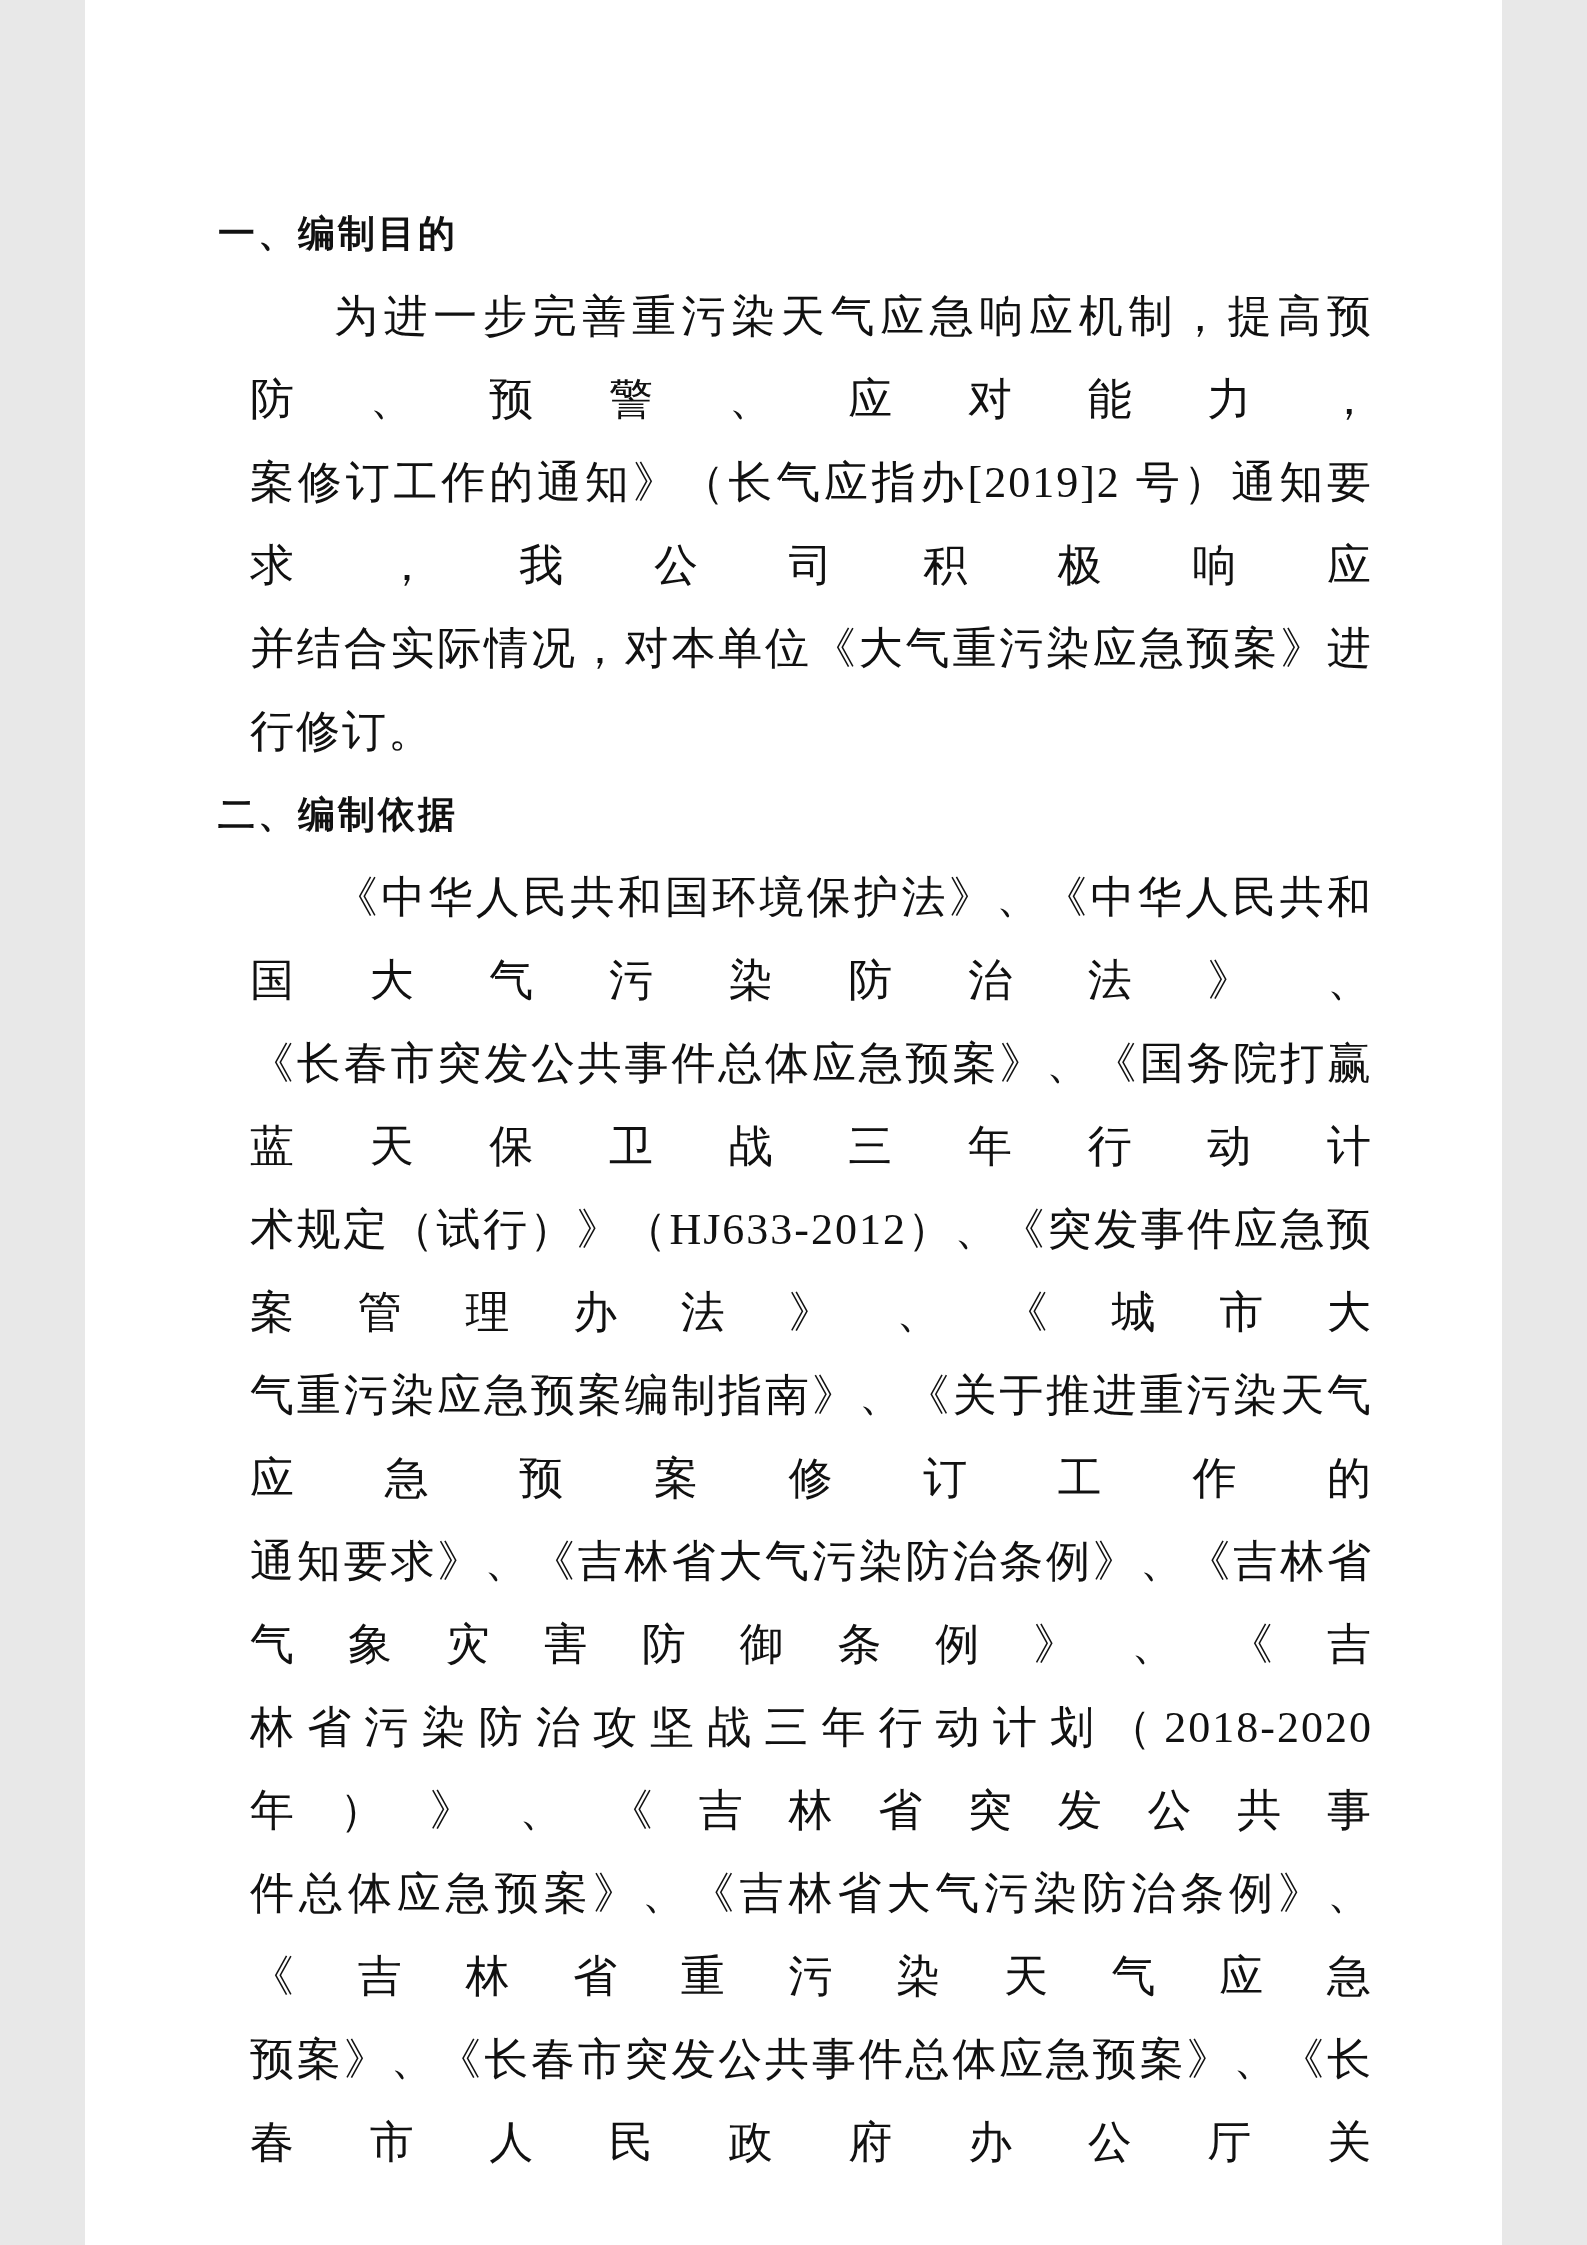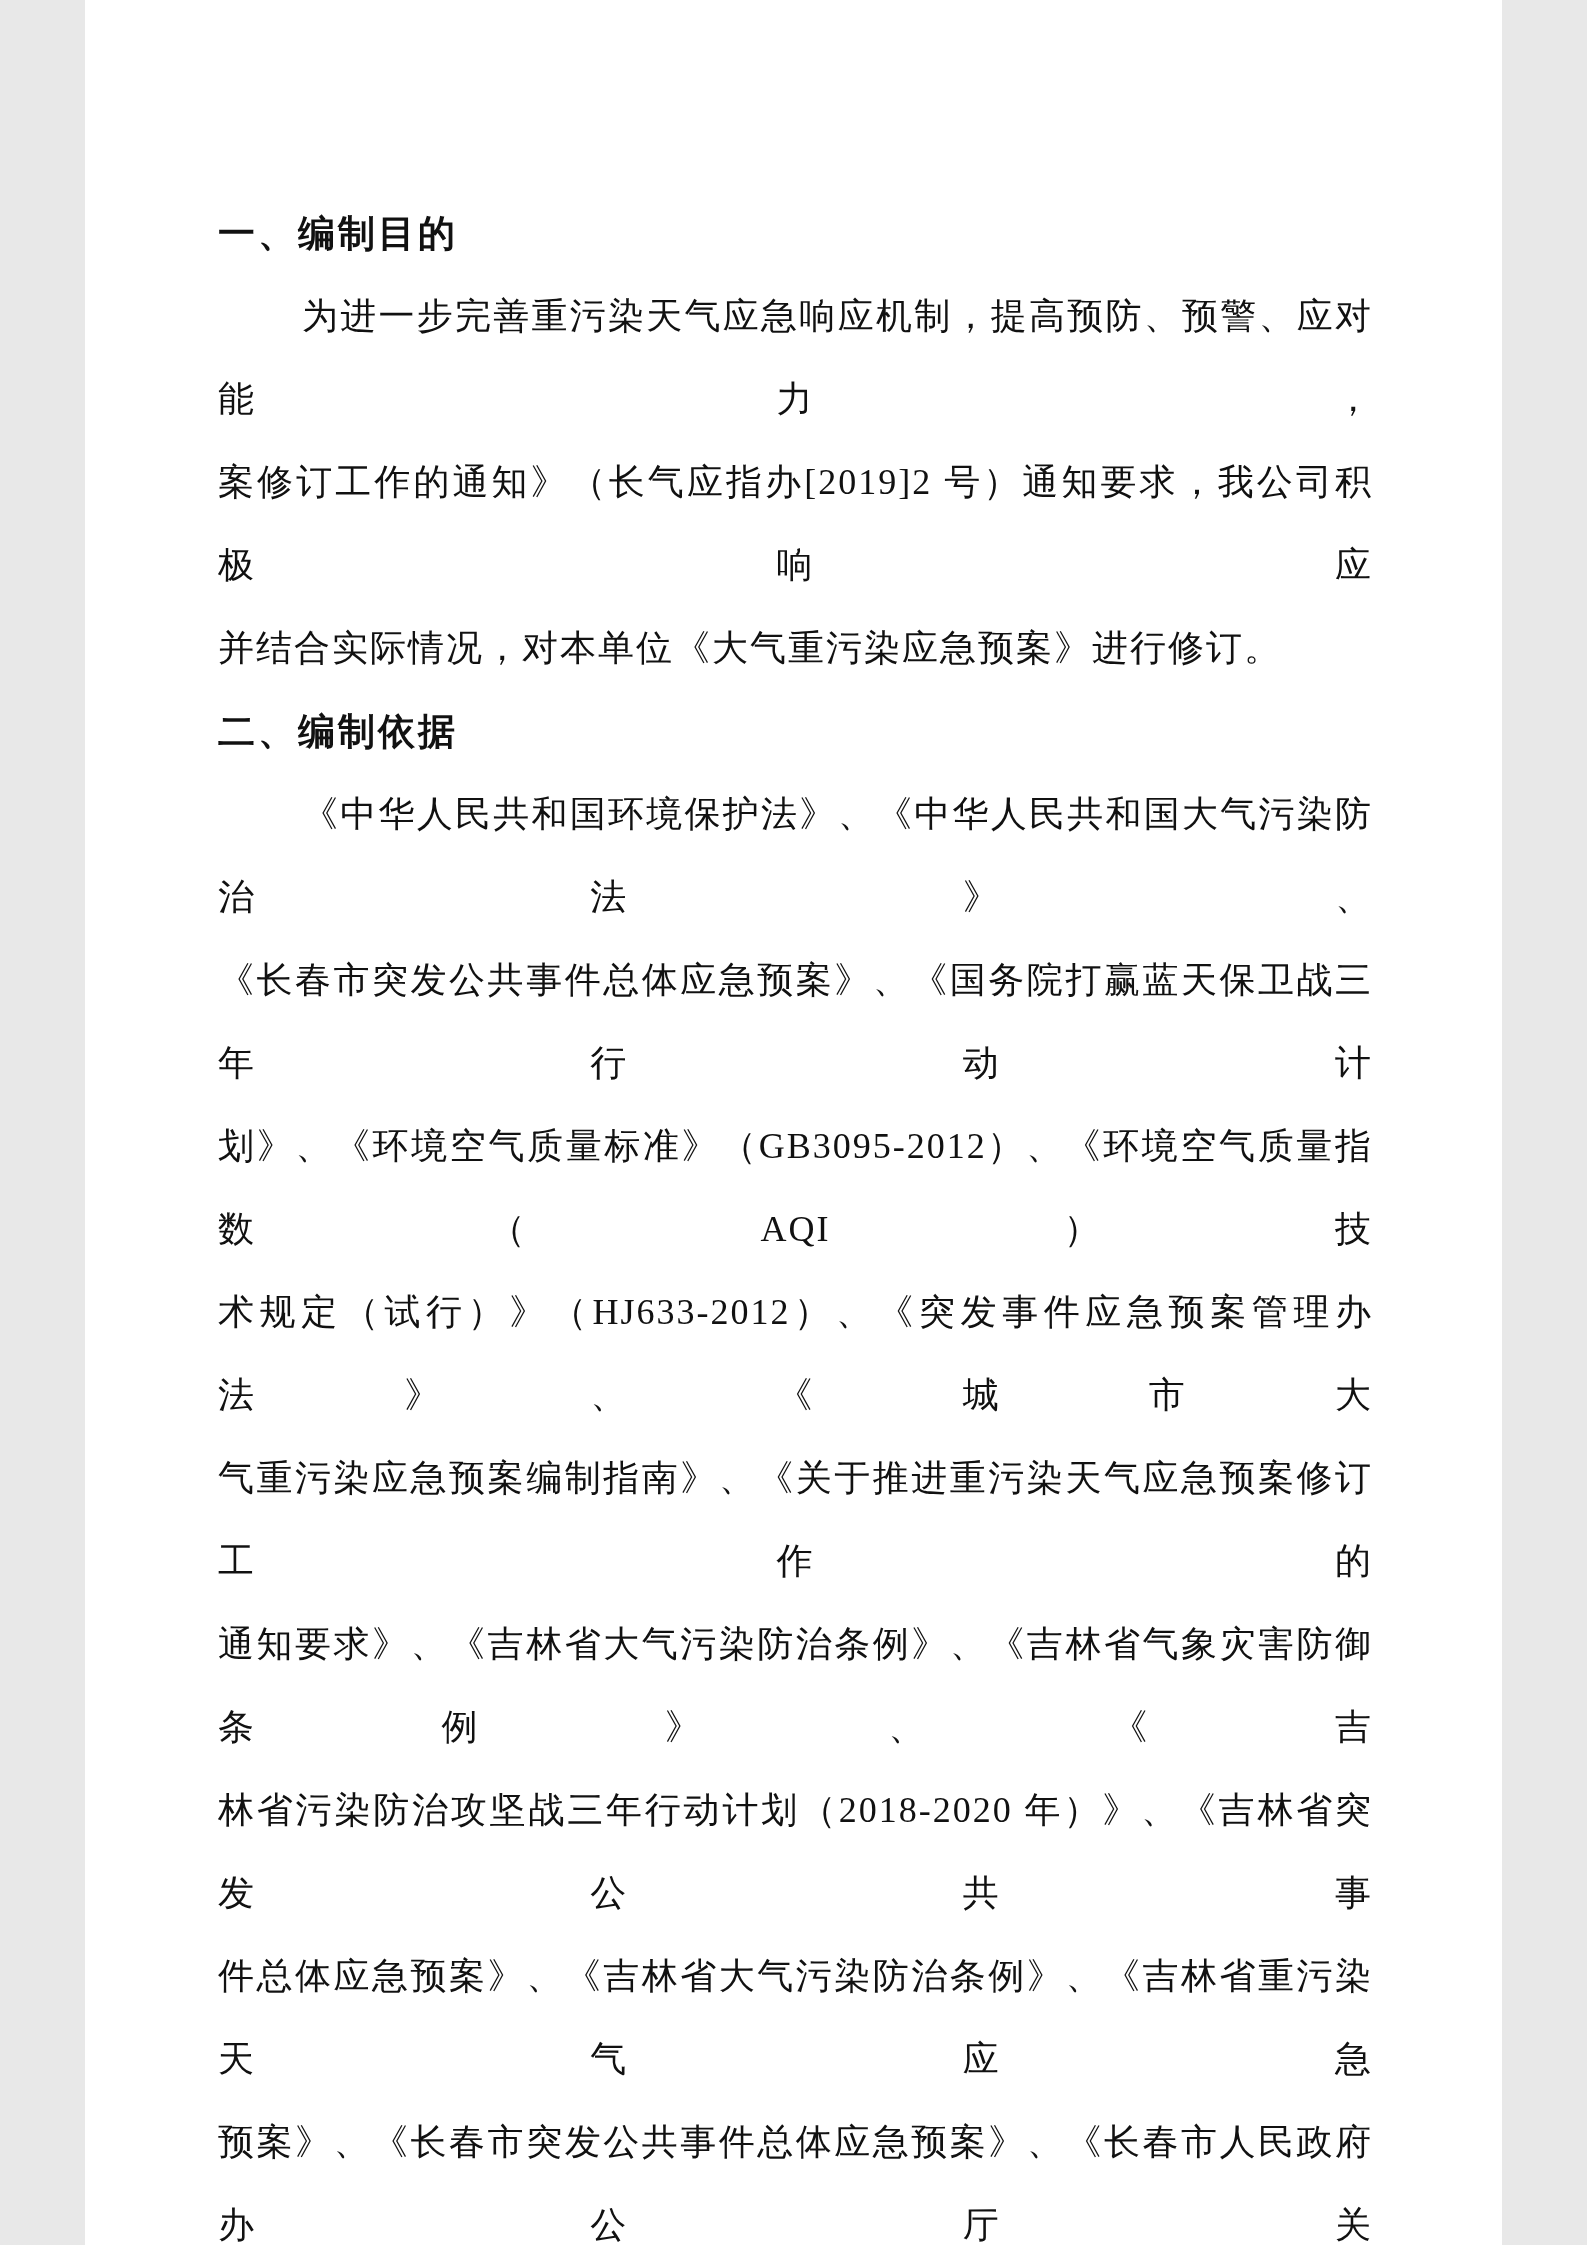--- a/index.html
+++ b/index.html
@@ -17,45 +17,45 @@
   }
   .heading {
     font-size: 37px;
     font-weight: 700;
     line-height: 83px;
     letter-spacing: 3px;
     text-align: left;
     white-space: nowrap;
   }
   .line {
-    font-size: 36px;
+    font-size: 44px;
     line-height: 83px;
     letter-spacing: 2px;
     text-align: justify;
     text-align-last: justify;
     text-justify: inter-character;
     overflow: hidden;
+    margin-left: 32px;
   }
   .line.indent { text-indent: 84px; }
   .line.last { text-align-last: left; }
 </style>
 </head>
 <body>
 
 <div class="page">
 
   <div class="heading">一、编制目的</div>
   <div class="line indent">为进一步完善重污染天气应急响应机制，提高预防、预警、应对能力，</div>
   <div class="line">案修订工作的通知》（长气应指办[2019]2 号）通知要求，我公司积极响应</div>
   <div class="line last">并结合实际情况，对本单位《大气重污染应急预案》进行修订。</div>
 
   <div class="heading">二、编制依据</div>
   <div class="line indent">《中华人民共和国环境保护法》、《中华人民共和国大气污染防治法》、</div>
   <div class="line">《长春市突发公共事件总体应急预案》、《国务院打赢蓝天保卫战三年行动计</div>
-  <div class="line">划》、《环境空气质量标准》（GB3095-2012）、《环境空气质量指数（AQI）技</div>
   <div class="line">术规定（试行）》（HJ633-2012）、《突发事件应急预案管理办法》、《城市大</div>
   <div class="line">气重污染应急预案编制指南》、《关于推进重污染天气应急预案修订工作的</div>
   <div class="line">通知要求》、《吉林省大气污染防治条例》、《吉林省气象灾害防御条例》、《吉</div>
   <div class="line">林省污染防治攻坚战三年行动计划（2018-2020 年）》、《吉林省突发公共事</div>
   <div class="line">件总体应急预案》、《吉林省大气污染防治条例》、《吉林省重污染天气应急</div>
   <div class="line">预案》、《长春市突发公共事件总体应急预案》、《长春市人民政府办公厅关</div>
 
 </div>
 
 </body></html>

